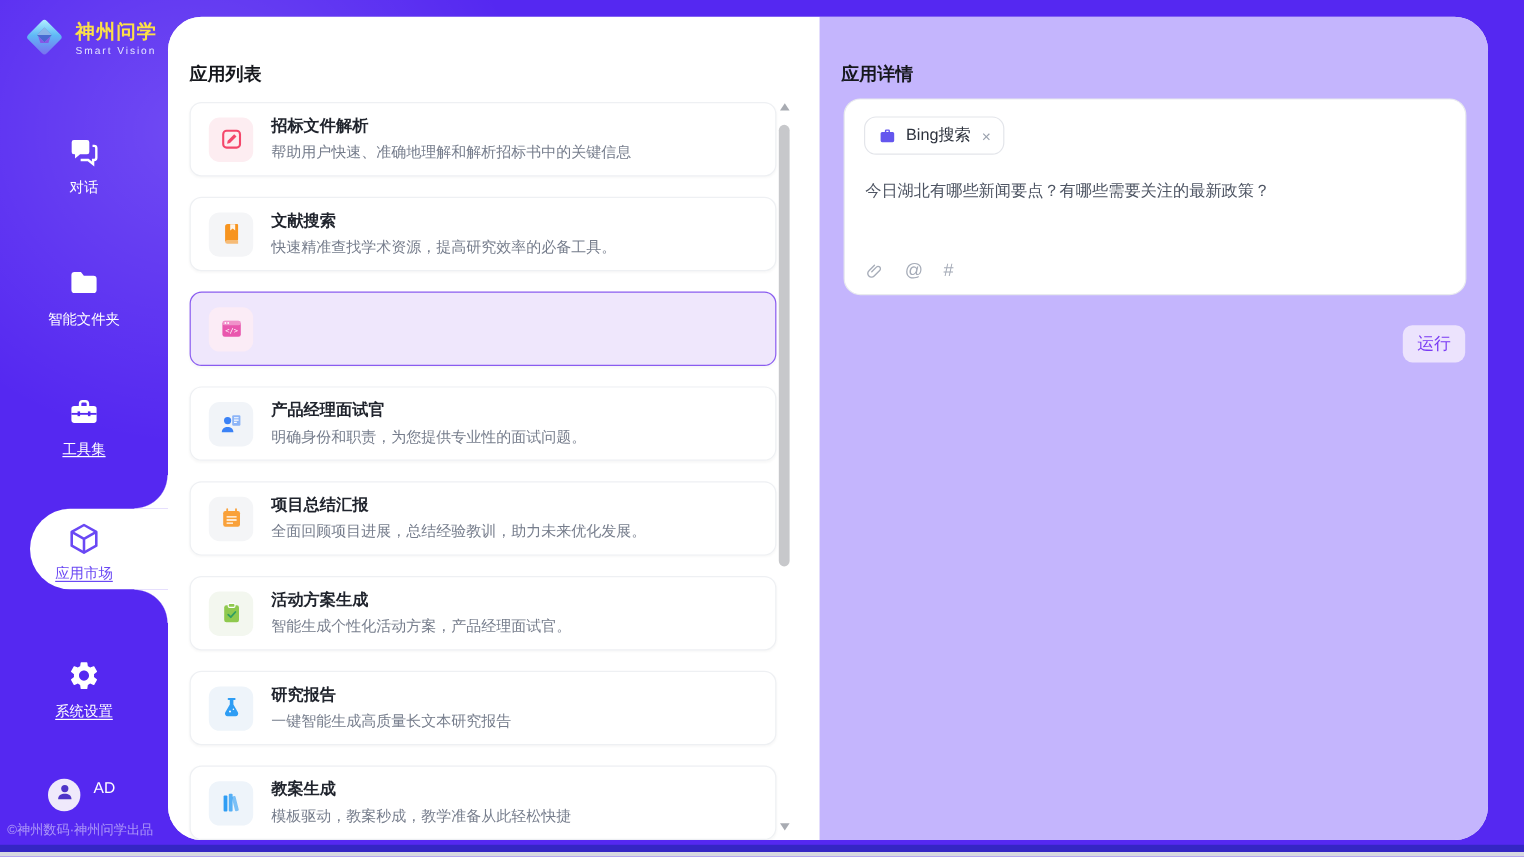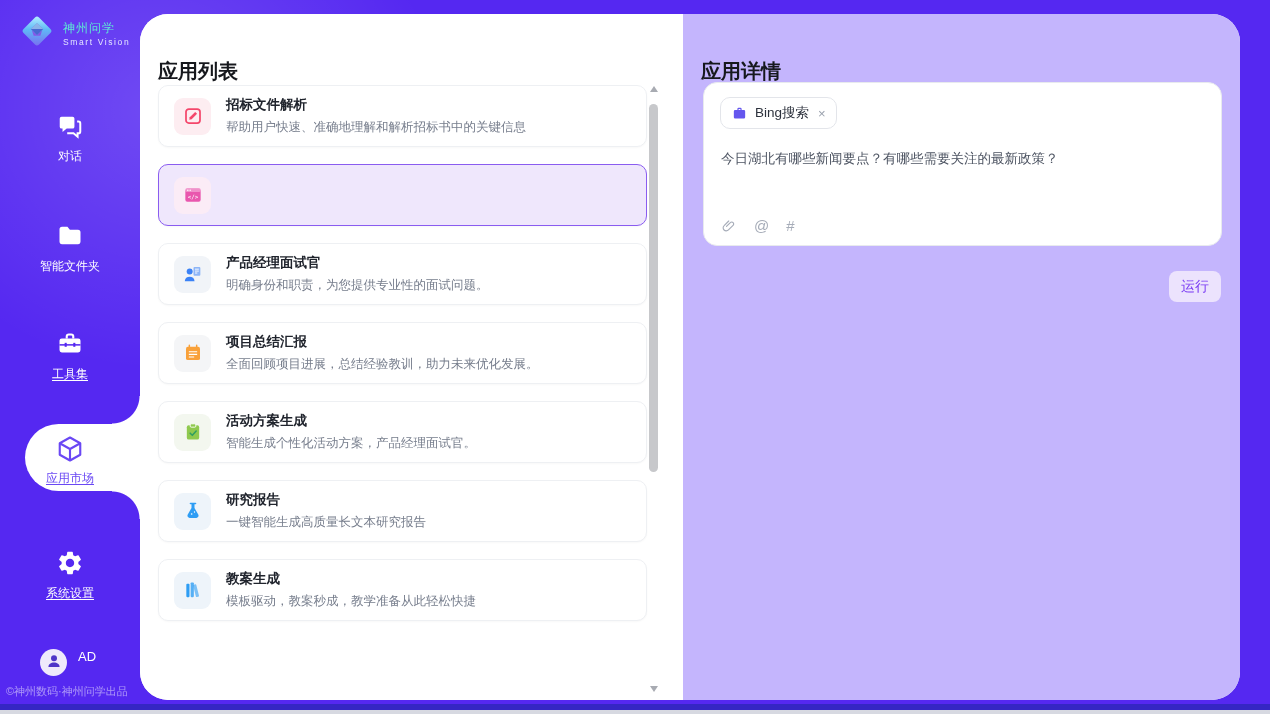--- a/index.html
+++ b/index.html
@@ -6,21 +6,21 @@
   body{width:1270px;height:714px;font-family:"Liberation Sans","DejaVu Sans",sans-serif;}
   .screen{position:relative;width:1270px;height:714px;background:#5528f1;overflow:hidden;}
   .bg-light{position:absolute;left:-120px;top:-150px;width:560px;height:520px;border-radius:50%;
     background:radial-gradient(closest-side,rgba(255,255,255,.16),rgba(255,255,255,0));pointer-events:none;}
   .bar-dark{position:absolute;left:0;right:0;bottom:4px;height:6px;background:#3526c4;}
   .bar-light{position:absolute;left:0;right:0;bottom:0;height:4px;background:#d7d9e1;}
 
   
   .sidebar{position:absolute;left:0;top:0;width:140px;height:714px;}
   .logo{position:absolute;left:18px;top:12px;display:flex;align-items:center;gap:7px;}
-  .logo-text .cn{color:#5eead4;font-size:12px;font-weight:400;letter-spacing:1px;line-height:18px;}
+  .logo-text .cn{color:#fde047;font-size:16px;font-weight:700;letter-spacing:1px;line-height:18px;}
   .logo-text .en{color:#e4e6ff;font-size:8.5px;letter-spacing:1.6px;line-height:11px;}
   .nav-item{position:absolute;left:0;width:140px;height:70px;text-align:center;cursor:pointer;}
   .nav-icon{position:relative;display:block;height:32px;margin-top:8px;color:#fff;z-index:2;}
   .nav-icon svg{vertical-align:top;}
   .nav-label{position:relative;display:block;margin-top:4px;font-size:12px;color:#fff;z-index:2;}
   .nav-label.u{text-decoration:underline;text-underline-offset:2px;}
   .nav-item.active{height:67px;}
   .nav-item.active .nav-icon{margin-top:10px;color:#6a48f4;}
   .nav-item.active .nav-label{color:#6a48f4;}
   .bubble{position:absolute;left:25px;right:0;top:0;height:67px;background:#fff;border-radius:34px 0 0 34px;z-index:1;}
@@ -29,21 +29,21 @@
   .bubble::after{content:"";position:absolute;right:0;bottom:-28px;width:28px;height:28px;
     background:radial-gradient(circle 28px at 0 100%,#5528f1 27px,#fff 28px);}
   .user-row{position:absolute;left:40px;top:649px;display:flex;gap:11px;cursor:pointer;}
   .avatar{width:27px;height:27px;border-radius:50%;background:#efe9fb;display:flex;align-items:center;justify-content:center;color:#4f35c8;}
   .user-name{color:#fff;font-size:13px;}
   .side-footer{position:absolute;left:6px;top:684px;width:134px;color:rgba(255,255,255,.5);font-size:11px;white-space:nowrap;}
 
   
   .main{position:absolute;left:140px;top:14px;width:1100px;height:686px;border-radius:28px;background:#f3f4f6;overflow:hidden;}
   .list-panel{position:absolute;left:0;top:0;width:543px;height:686px;background:#fff;}
-  .panel-title{position:absolute;left:18px;top:27px;font-size:20px;font-weight:700;color:#16181d;}
+  .panel-title{position:absolute;left:18px;top:27px;font-size:15px;font-weight:700;color:#16181d;}
   .cards{position:absolute;left:18px;top:71px;width:489px;}
   .card{box-sizing:border-box;height:62px;margin-bottom:17px;border:1px solid #eef0f3;border-radius:10px;background:#fff;
     display:flex;align-items:center;padding:0 14px 0 15px;cursor:pointer;box-shadow:0 1px 2px rgba(20,20,40,.03);}
   .card.active{background:#efe7fc;border-color:#8a5cf0;}
   .tile{width:37px;height:37px;border-radius:9px;display:flex;align-items:center;justify-content:center;margin-right:15px;flex:none;}
   .card-body{min-width:0;}
   .card-title{font-size:13.5px;font-weight:700;color:#20242d;margin-bottom:5px;white-space:nowrap;}
   .card-desc{font-size:12.5px;color:#767d8c;white-space:nowrap;}
   .card.active .card-desc{color:#7d7a90;}
 
@@ -158,20 +158,33 @@
               <svg viewBox="0 0 24 24" width="20" height="20">
                 <rect x="3.6" y="3.6" width="16.8" height="16.8" rx="3.4" fill="none" stroke="currentColor" stroke-width="2.1"></rect>
                 <path d="M14.6 7.1l2.3 2.3-6.5 6.5-2.9.6.6-2.9z" fill="currentColor"></path>
               </svg>
             </span>
     <span class="card-body">
       <span class="card-title" style="display:block;">招标文件解析</span>
       <span class="card-desc" style="display:block;">帮助用户快速、准确地理解和解析招标书中的关键信息</span>
     </span>
   </div>
+          <div class="card">
+    <span class="tile" style="background: rgb(244, 245, 247); color: rgb(247, 148, 31);">
+              <svg viewBox="0 0 24 24" width="20" height="20">
+                <path d="M5.5 4.6A2.6 2.6 0 018.1 2h9.4a1 1 0 011 1v14.2a1 1 0 01-1 1H8.1a2.6 2.6 0 00-2.6 1.6z" fill="currentColor"></path>
+                <path d="M5.5 19.8a2.2 2.2 0 012.2-1.6h10.8v3.6H7.7a2.2 2.2 0 01-2.2-2z" fill="currentColor" opacity=".6"></path>
+                <path d="M10.6 2.3h5v6.2l-2.5-1.9-2.5 1.9z" fill="#fff" opacity=".9"></path>
+              </svg>
+            </span>
+    <span class="card-body">
+      <span class="card-title" style="display:block;">文献搜索</span>
+      <span class="card-desc" style="display:block;">快速精准查找学术资源，提高研究效率的必备工具。</span>
+    </span>
+  </div>
           <div class="card active">
     <span class="tile" style="background: rgb(251, 236, 246); color: rgb(233, 87, 174);">
               <svg viewBox="0 0 24 24" width="20" height="20">
                 <rect x="2.8" y="4" width="18.4" height="16" rx="2.4" fill="currentColor"></rect>
                 <rect x="2.8" y="4" width="18.4" height="4.4" rx="2.2" fill="#fff" opacity=".35"></rect>
                 <circle cx="5.8" cy="6.2" r=".9" fill="#fff"></circle>
                 <circle cx="8.6" cy="6.2" r=".9" fill="#fff"></circle>
                 <text x="12" y="16.4" font-size="7" fill="#fff" text-anchor="middle" font-family="monospace">&lt;/&gt;</text>
               </svg>
             </span>

